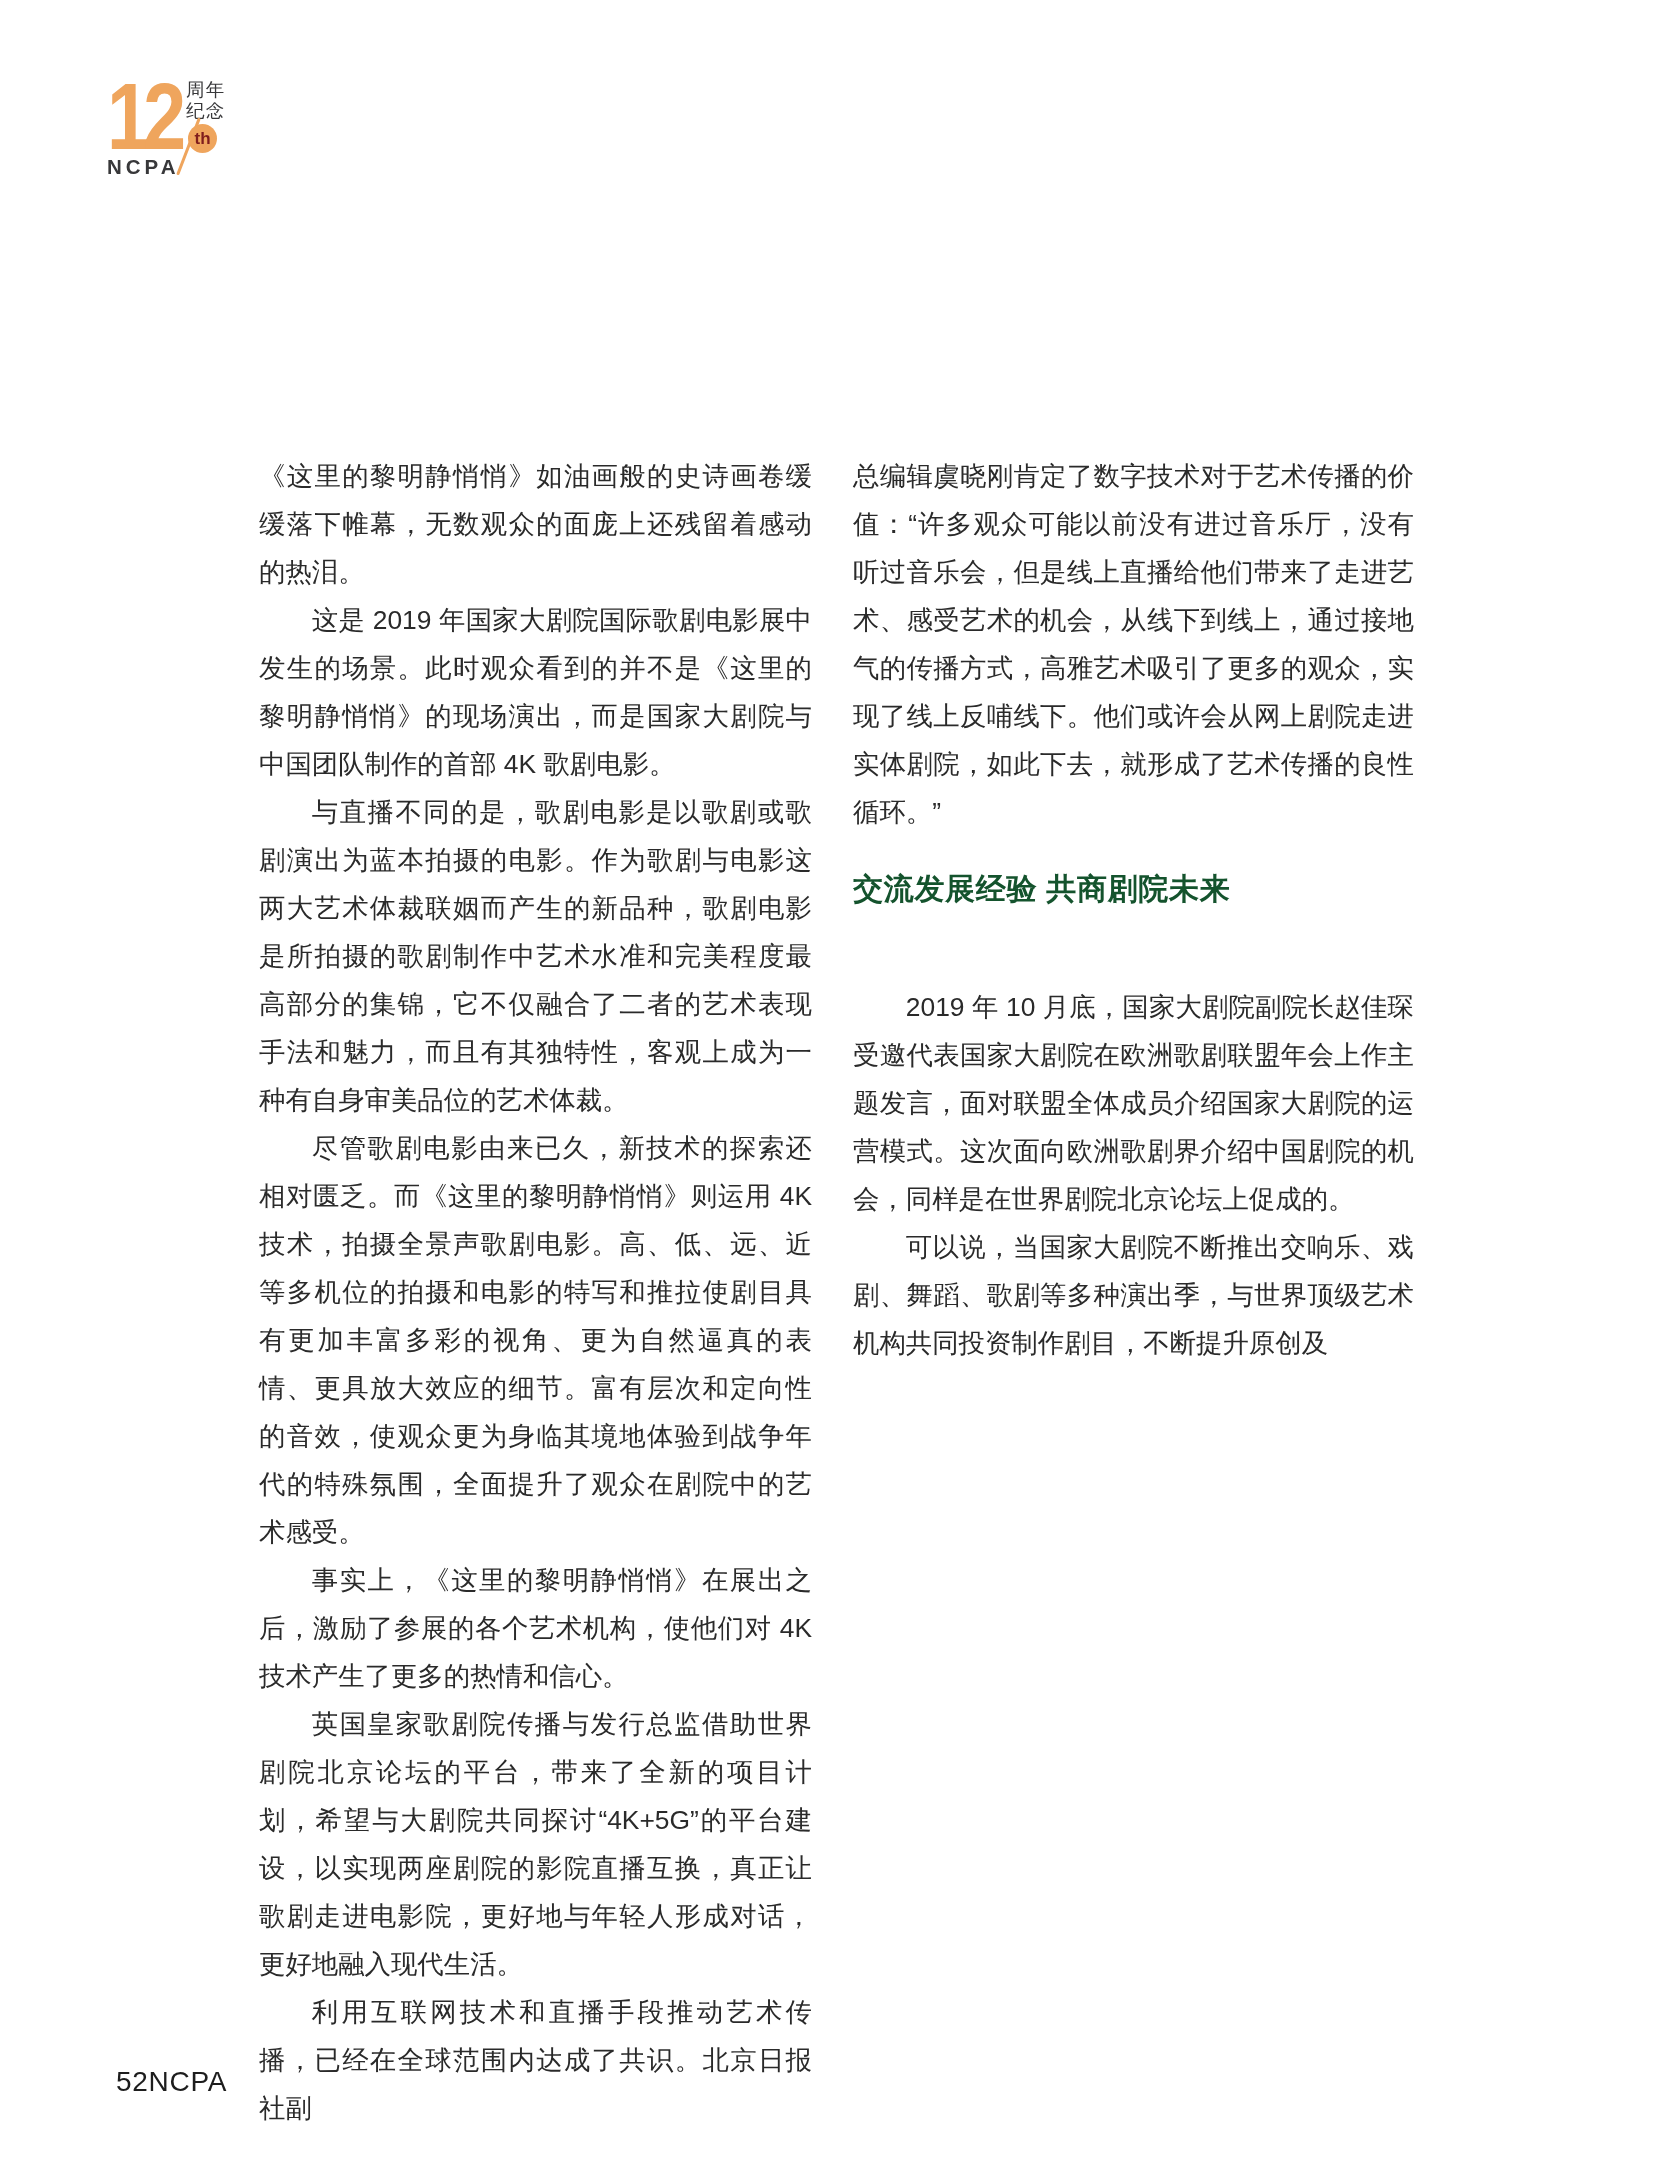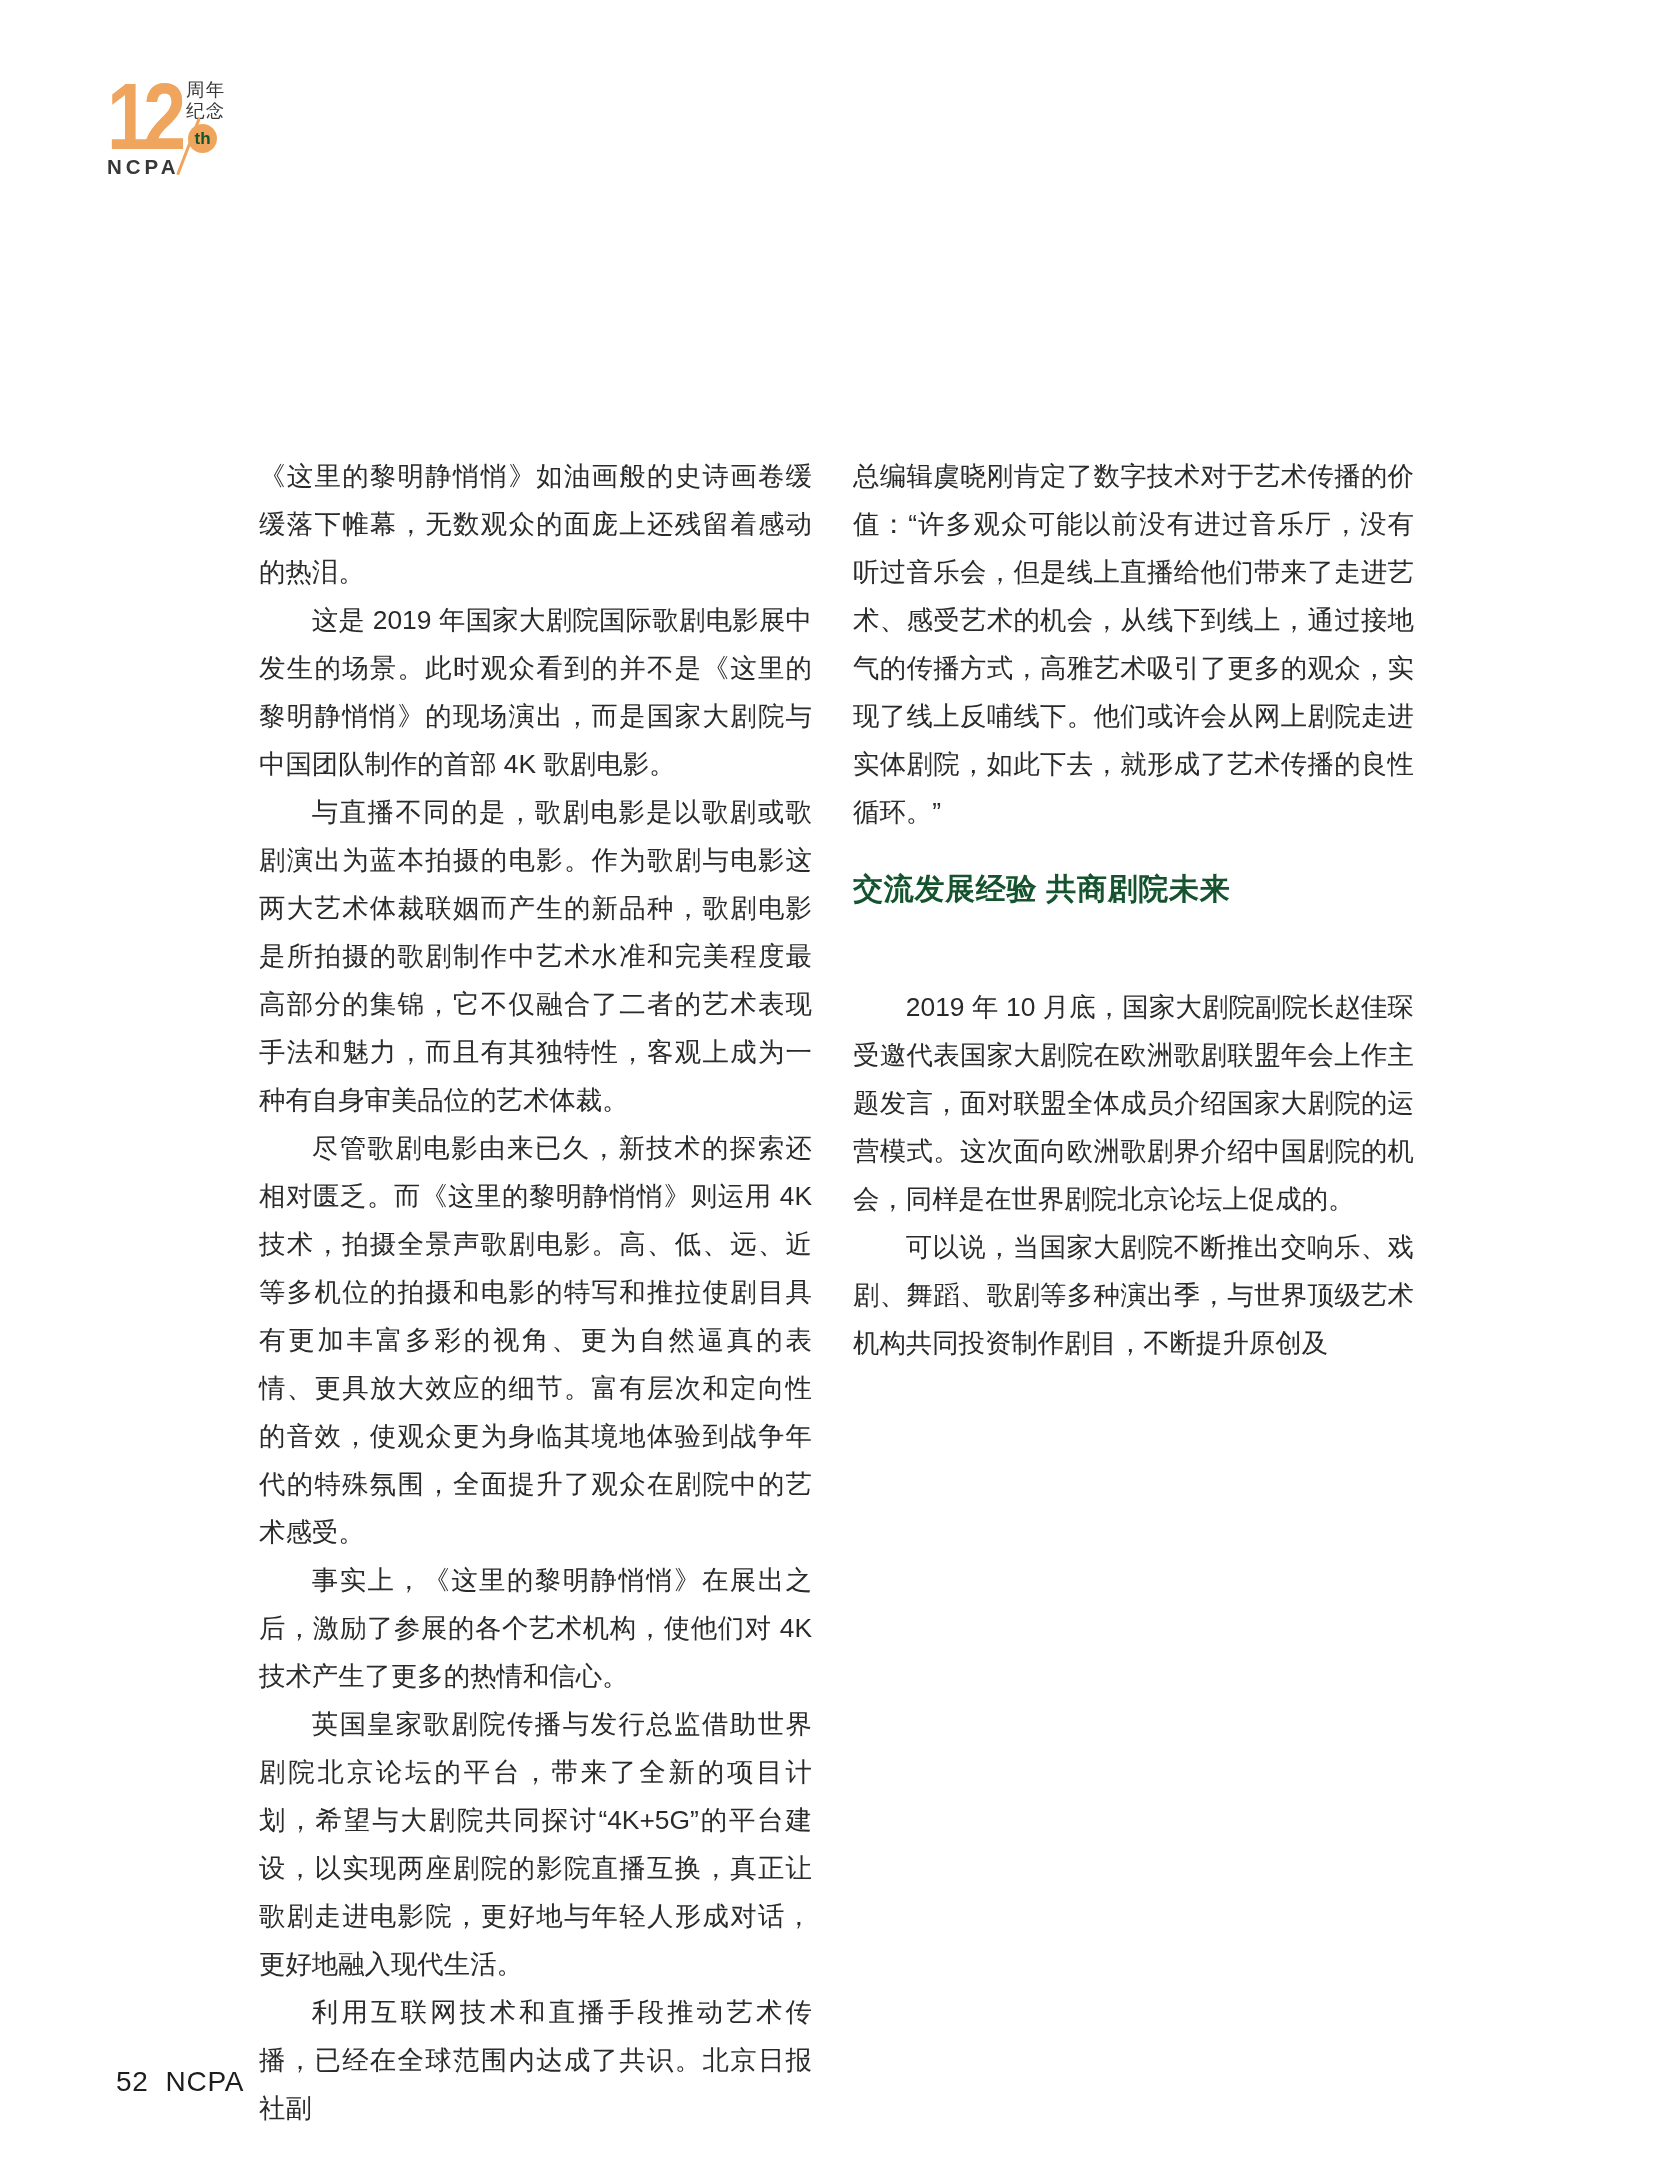--- a/index.html
+++ b/index.html
@@ -33,21 +33,21 @@
   .logo-slash{
     position:absolute;left:80px;top:36px;
     width:3.3px;height:61px;border-radius:2px;
     background:var(--accent);
     transform:rotate(21deg);
     z-index:1;
   }
   .logo-th{
     position:absolute;left:81px;top:44px;
     width:29px;height:29px;border-radius:50%;
-    background:var(--accent);color:#14532d;
+    background:var(--accent);color:#7f1d1d;
     font-size:17px;font-weight:700;
     display:flex;align-items:center;justify-content:center;
     z-index:2;
   }
   .logo-brand{
     position:absolute;left:0;top:75px;
     font-size:20.5px;font-weight:600;letter-spacing:4px;
     color:var(--logo-ink);
   }
   
@@ -75,21 +75,21 @@
     text-indent:0;
     text-align:left;
     letter-spacing:0.7px;
   }
   
   .footer{
     position:absolute;left:116px;top:2066px;
     font-size:28px;color:#1d1d1d;
     letter-spacing:0.7px;
   }
-  .footer .page-num{margin-right:17px;}
+  .footer .page-num{}
 </style>
 </head>
 <body>
 
 <div class="logo">
   <div class="logo-number">12</div>
   <div class="logo-caption">
     <div>周年</div>
     <div>纪念</div>
   </div>

